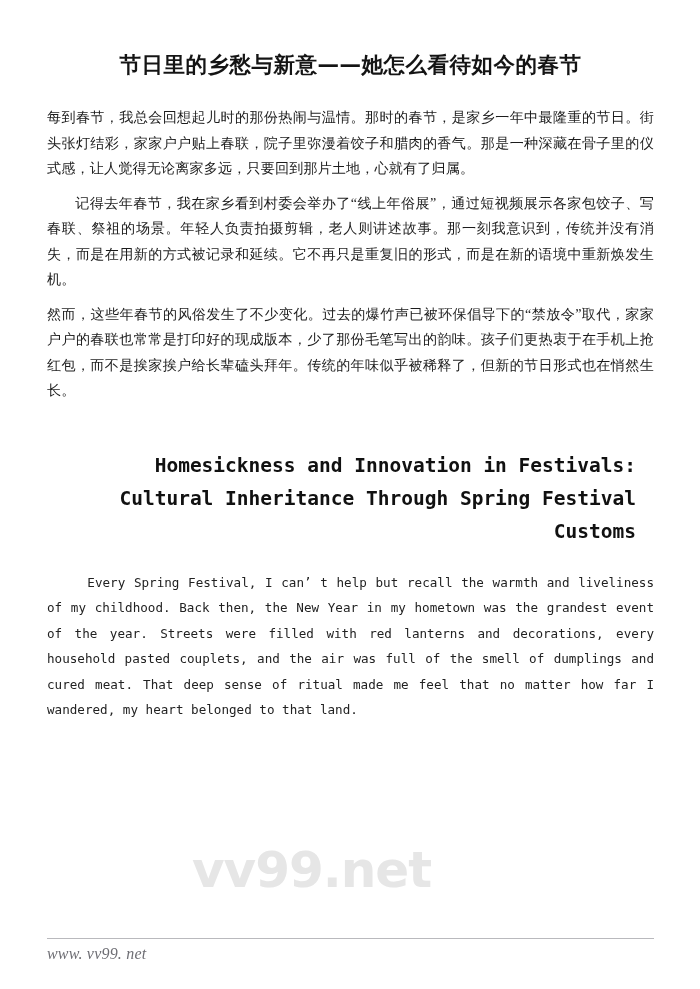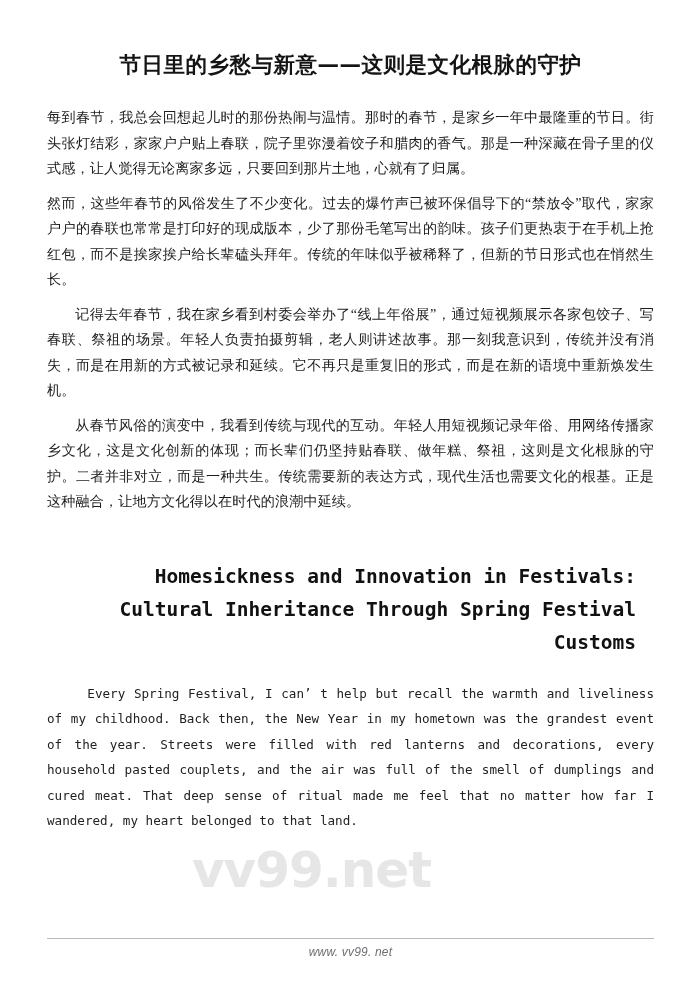--- a/index.html
+++ b/index.html
@@ -118,44 +118,43 @@
     width: 607px;
     z-index: 3;
   }
   .footer-rule {
     height: 0;
     border-top: 1px solid #b9b9bd;
     width: 100%;
   }
   .footer-url {
     margin-top: 6px;
-    text-align: center;
-    font-family: Liberation Sans, sans-serif;
+    text-align: left;
+    font-family: Liberation Serif, serif;
     font-style: italic;
-    font-size: 12px;
+    font-size: 16px;
     color: #6e6e74;
     letter-spacing: 0.2px;
   }
 </style>
 </head>
 <body>
 
 <div class="page">
 
   <div class="watermark">vv99.net</div>
 
   <div class="content">
 
-    <h1 class="cn-title">节日里的乡愁与新意——这则是文化根脉的守护</h1>
+    <h1 class="cn-title">节日里的乡愁与新意——她怎么看待如今的春节</h1>
 
     <div class="cn-body">
       <p class="cn-p">每到春节，我总会回想起儿时的那份热闹与温情。那时的春节，是家乡一年中最隆重的节日。街头张灯结彩，家家户户贴上春联，院子里弥漫着饺子和腊肉的香气。那是一种深藏在骨子里的仪式感，让人觉得无论离家多远，只要回到那片土地，心就有了归属。</p>
+      <p class="cn-p indent">记得去年春节，我在家乡看到村委会举办了“线上年俗展”，通过短视频展示各家包饺子、写春联、祭祖的场景。年轻人负责拍摄剪辑，老人则讲述故事。那一刻我意识到，传统并没有消失，而是在用新的方式被记录和延续。它不再只是重复旧的形式，而是在新的语境中重新焕发生机。</p>
       <p class="cn-p">然而，这些年春节的风俗发生了不少变化。过去的爆竹声已被环保倡导下的“禁放令”取代，家家户户的春联也常常是打印好的现成版本，少了那份毛笔写出的韵味。孩子们更热衷于在手机上抢红包，而不是挨家挨户给长辈磕头拜年。传统的年味似乎被稀释了，但新的节日形式也在悄然生长。</p>
-      <p class="cn-p indent">记得去年春节，我在家乡看到村委会举办了“线上年俗展”，通过短视频展示各家包饺子、写春联、祭祖的场景。年轻人负责拍摄剪辑，老人则讲述故事。那一刻我意识到，传统并没有消失，而是在用新的方式被记录和延续。它不再只是重复旧的形式，而是在新的语境中重新焕发生机。</p>
-      <p class="cn-p indent">从春节风俗的演变中，我看到传统与现代的互动。年轻人用短视频记录年俗、用网络传播家乡文化，这是文化创新的体现；而长辈们仍坚持贴春联、做年糕、祭祖，这则是文化根脉的守护。二者并非对立，而是一种共生。传统需要新的表达方式，现代生活也需要文化的根基。正是这种融合，让地方文化得以在时代的浪潮中延续。</p>
     </div>
 
     <h2 class="en-title">Homesickness and Innovation in Festivals: Cultural Inheritance Through Spring Festival Customs</h2>
 
     <div class="en-body">
       <p class="en-p">Every Spring Festival, I can’ t help but recall the warmth and liveliness of my childhood. Back then, the New Year in my hometown was the grandest event of the year. Streets were filled with red lanterns and decorations, every household pasted couplets, and the air was full of the smell of dumplings and cured meat. That deep sense of ritual made me feel that no matter how far I wandered, my heart belonged to that land.</p>
 
     </div>
 
   </div>

